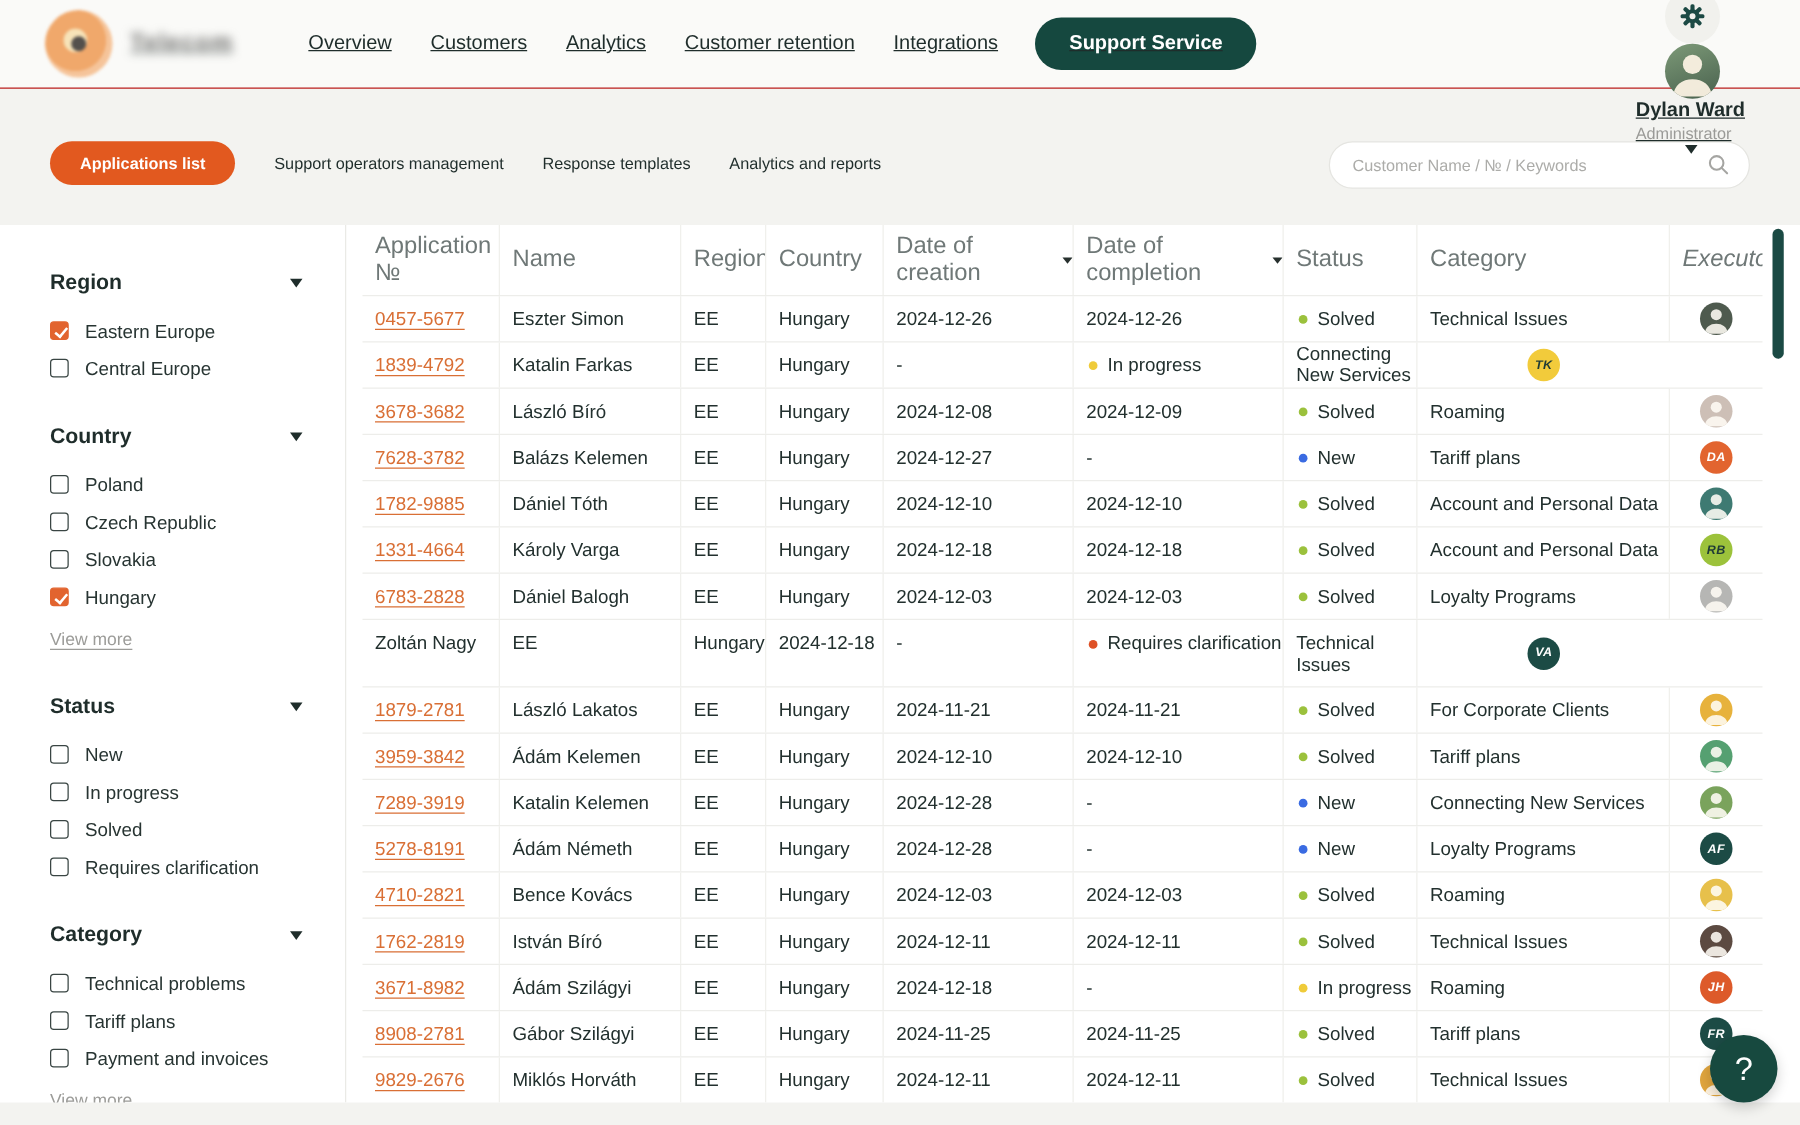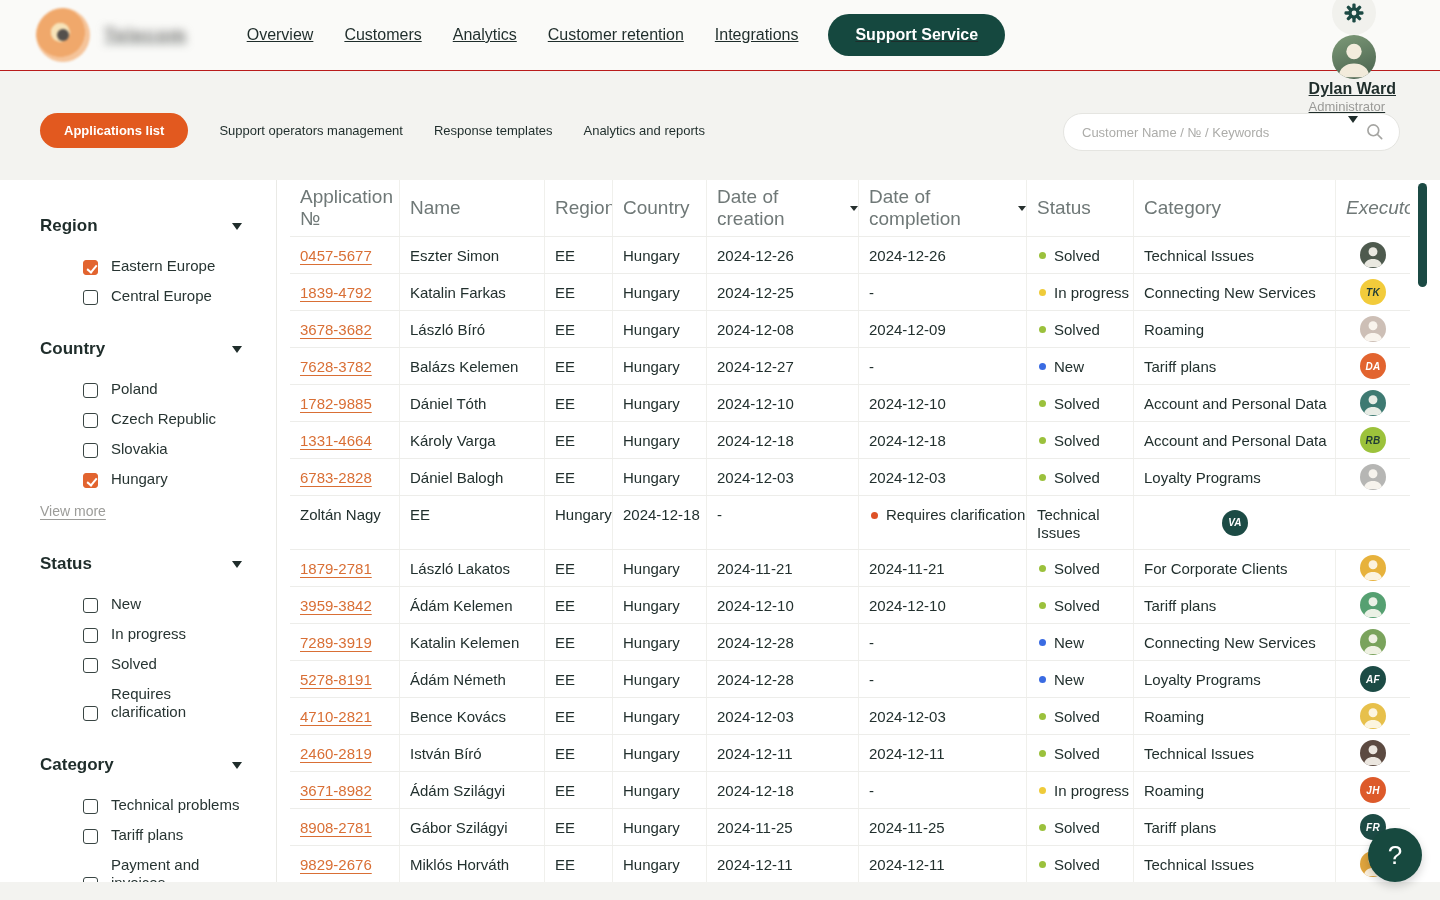--- a/index.html
+++ b/index.html
@@ -48,21 +48,21 @@
 
   
   .content { position:absolute; left:0; top:180px; width:1440px; height:702px; background:#fff; overflow:hidden; }
 
   
   .sidebar { position:absolute; left:0; top:0; width:277px; height:100%; border-right:1px solid #EAEAE6;
              padding:36px 34px 0 40px; }
   .filter-section { margin-bottom:34px; }
   .section-head { display:flex; align-items:center; justify-content:space-between; margin-bottom:21px; cursor:pointer; }
   .section-title { font-size:17px; font-weight:700; color:#1F2D2B; }
-  .filter-item { display:flex; align-items:flex-end; margin-bottom:12px; cursor:pointer;margin-left:43px; }
+  .filter-item { display:flex; align-items:flex-start; margin-bottom:12px; cursor:pointer; }
   .checkbox { width:15px; height:15px; border:1.5px solid #394543; border-radius:3px; flex:0 0 15px; position:relative; }
   .checkbox.checked { background:#E2642F; border-color:#E2642F; }
   .checkbox.checked::after { content:""; position:absolute; left:4.5px; top:1.5px; width:4px; height:8px;
         border:solid #fff; border-width:0 2px 2px 0; transform:rotate(40deg); }
   .filter-label { margin-left:13px; font-size:15px; color:#273432; line-height:18px; }
   .view-more { font-size:14px; color:#9C9C99; text-decoration:underline; text-underline-offset:3px;
                cursor:pointer; display:inline-block; margin-top:3px; }
 
   
   .table-wrap { position:absolute; left:290px; top:0; width:1120px; }
@@ -287,21 +287,20 @@
           </div>
         </div>
       </div>
       <div class="trow tbody-row">
         <div class="cell">
           <a class="app-link">1839-4792</a>
         </div>
         <div class="cell">Katalin Farkas</div>
         <div class="cell">EE</div>
         <div class="cell">Hungary</div>
-        <div class="cell">2024-12-25</div>
         <div class="cell">-</div>
         <div class="cell cell-status">
           <span class="dot" style="background: rgb(239, 203, 58);"></span>
           <span>In progress</span>
         </div>
         <div class="cell">Connecting New Services</div>
         <div class="cell cell-executor">
           <div class="avatar" style="background: rgb(242, 203, 59);">
             <span style="color: rgb(31, 59, 54);">TK</span>
           </div>
@@ -540,21 +539,21 @@
           <div class="avatar" style="background: rgb(231, 192, 75);">
             <svg width="26" height="26" viewBox="0 0 24 24">
               <circle cx="12" cy="9" r="4.1" fill="rgba(255,252,245,.88)"></circle>
               <path d="M3.5 23c.4-5 4-7.4 8.5-7.4s8.1 2.4 8.5 7.4z" fill="rgba(255,252,245,.88)"></path>
             </svg>
           </div>
         </div>
       </div>
       <div class="trow tbody-row">
         <div class="cell">
-          <a class="app-link">2460-2819</a>
+          <a class="app-link">1762-2819</a>
         </div>
         <div class="cell">István Bíró</div>
         <div class="cell">EE</div>
         <div class="cell">Hungary</div>
         <div class="cell">2024-12-11</div>
         <div class="cell">2024-12-11</div>
         <div class="cell cell-status">
           <span class="dot" style="background: rgb(155, 193, 60);"></span>
           <span>Solved</span>
         </div>

